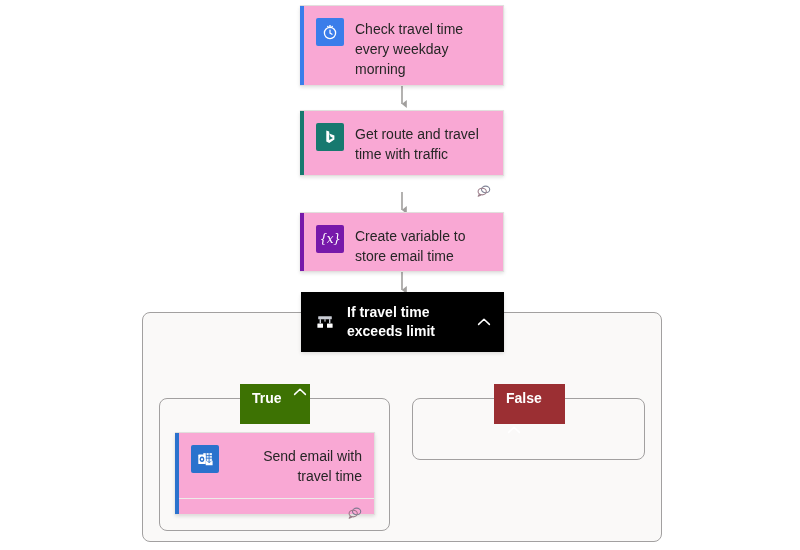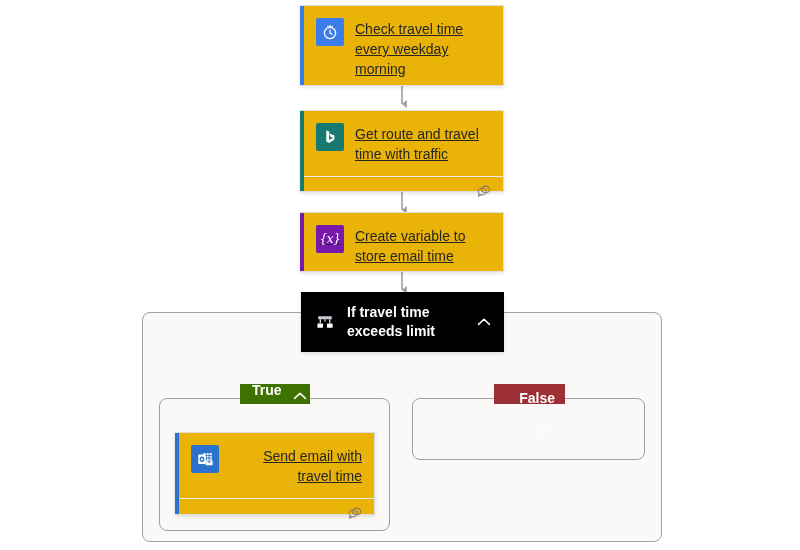--- a/index.html
+++ b/index.html
@@ -28,29 +28,28 @@
     position: absolute;
     left: 0; top: 0;
     width: 800px; height: 550px;
     pointer-events: none;
     z-index: 1;
   }
 
   
   .card {
     position: absolute;
-    background: #eab308;
+    background: #f9a8d4;
     border: 1px solid #e1dfdd;
     border-left: none;
     box-shadow: 0 1.6px 3.6px rgba(0,0,0,.13), 0 .3px .9px rgba(0,0,0,.10);
     box-sizing: border-box;
     z-index: 3;
     display: flex;
     flex-direction: column;
-    text-decoration: underline;
   }
   .card .accent {
     position: absolute;
     left: 0; top: 0; bottom: 0;
     width: 4px;
   }
   .card-head {
     display: flex;
     align-items: flex-start;
     padding: 12px 12px 12px 16px;
@@ -135,24 +134,24 @@
     border: 1px solid #a2a0a0;
     border-radius: 8px;
     box-sizing: border-box;
     z-index: 2;
   }
 
   
   .pill {
     position: absolute;
     display: flex;
-    align-items: flex-end;
+    align-items: flex-start;
     gap: 10px;
     padding: 0 10px 0 12px;
-    height: 20px;
+    height: 40px;
     color: #ffffff;
     font-size: 14px;
     font-weight: 700;
     z-index: 5;
     box-sizing: border-box;
   }
   .pill-true  { background: #3d7203; }
   .pill-false { background: #9b2f33; }
   .pill-label { line-height: 28px; }
 </style>
@@ -198,21 +197,21 @@
           <circle cx="9" cy="10" r="5.6" fill="none" stroke="#ffffff" stroke-width="1.3"></circle>
           <path d="M9 7.1 L9 10.1 L11 11.3" fill="none" stroke="#ffffff" stroke-width="1.2" stroke-linecap="round"></path>
           <path d="M6.6 3.4 L8.1 4.7 M11.4 3.4 L9.9 4.7" stroke="#ffffff" stroke-width="1.2" stroke-linecap="round"></path>
           <rect x="7.9" y="2.3" width="2.2" height="1.5" rx=".5" fill="#ffffff"></rect>
         </svg>
       </div>
       <div class="card-title">Check travel time every weekday morning</div>
     </div>
   </div>
 
-  <div class="card" style="left:300px; top:110px; width:204px; height:82px;">
+  <div class="card" style="left:300px; top:110px; width:204px; height:66px;">
     <div class="accent" style="background:#17796f;"></div>
     <div class="card-head">
       <div class="conn-icon icon-bing">
         <svg width="18" height="18" viewBox="0 0 18 18" aria-hidden="true">
           <path d="M5.3 2.4 L8.2 3.5 L8.2 12.1 L12.0 9.9 L9.6 8.8 L8.2 5.6
                    L13.4 7.6 L13.4 11.4 L8.2 15.1 L5.3 13.5 Z" fill="#ffffff"></path>
         </svg>
       </div>
       <div class="card-title">Get route and travel time with traffic</div>
     </div>

